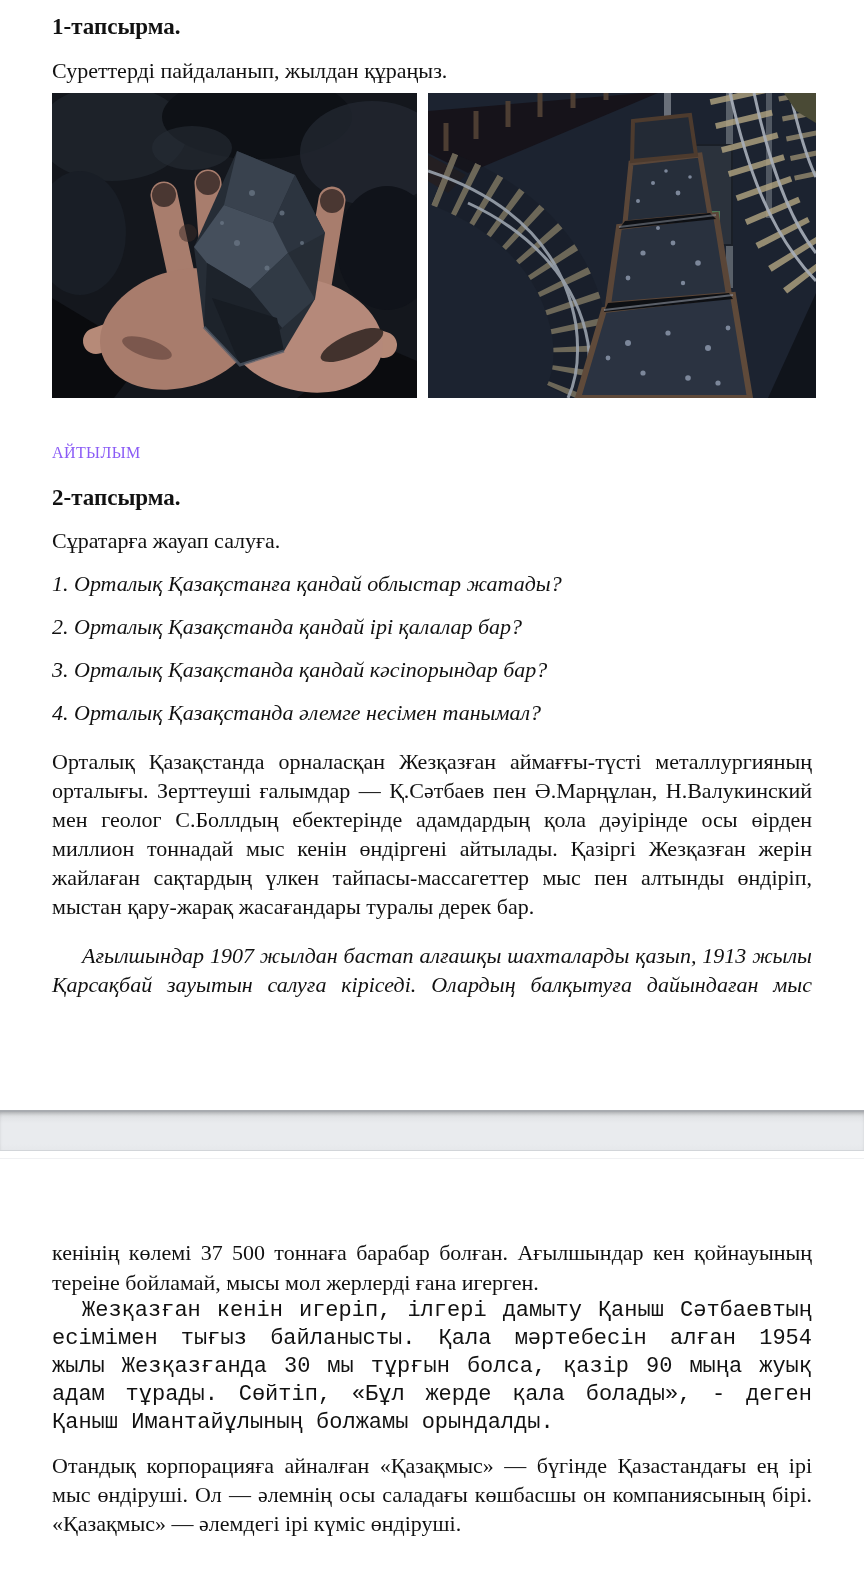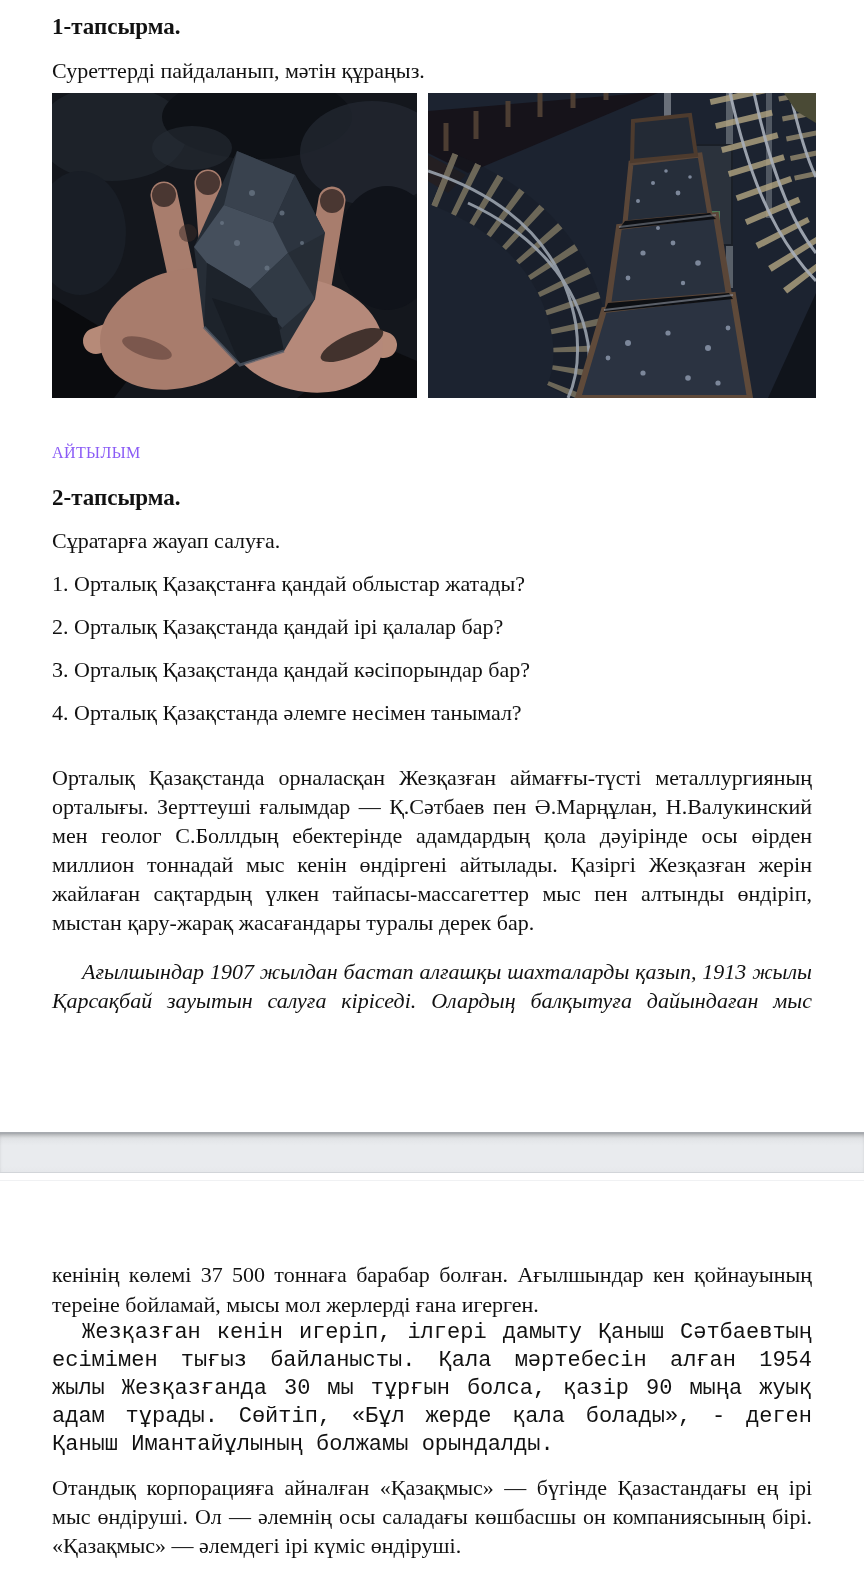--- a/index.html
+++ b/index.html
@@ -4,21 +4,21 @@
 <style>
   html, body { margin: 0; padding: 0; }
   body {
     width: 864px;
     height: 1578px;
     background: #ffffff;
     overflow: hidden;
     font-family: "Liberation Serif", "DejaVu Serif", serif;
     color: #111111;
   }
-  .content { padding: 14px 52px; }
+  .content { padding: 8px 52px; }
   .content-a { padding-top: 12px; }
   .content-b { padding-top: 79px; }
 
   .task-title {
     margin: 0;
     font-size: 23px;
     font-weight: 700;
     line-height: 30px;
   }
   .task-title.t2 { margin-top: 22px; line-height: 28px; }
@@ -44,29 +44,30 @@
     font-size: 16px;
     line-height: 18px;
     letter-spacing: 0.4px;
     color: #8b5cf6;
   }
 
   .question {
     margin: 15px 0 0 0;
     font-size: 22px;
     line-height: 28px;
+    font-style: italic;
   }
 
   .body-par {
     margin: 0;
     font-size: 22px;
     line-height: 29px;
     text-align: justify;
   }
-  .p1 { margin-top: 36px; }
+  .p1 { margin-top: 20px; }
   .p2 { margin-top: 20px; text-indent: 30px; text-align-last: justify; font-style: italic; }
   .p3 { line-height: 29.5px; }
   .p4 { line-height: 28px; text-indent: 30px; font-family: Liberation Mono, monospace; }
   .p5 { margin-top: 14px; }
 
   .page-gap {
     margin-top: 103px;
     height: 38px;
     background: linear-gradient(#dcdee1, #e9ebee 30%, #e9ebee 85%, #e6e8eb);
     border-top: 2px solid #a8abb0;
@@ -77,21 +78,21 @@
     height: 7px;
     border-bottom: 1px solid #f0f1f3;
   }
 </style>
 </head>
 <body>
 
 <div class="content content-a">
 
   <p class="task-title">1-тапсырма.</p>
-  <p class="instruction">Суреттерді пайдаланып, мәтін құраңыз.</p>
+  <p class="instruction">Суреттерді пайдаланып, жылдан құраңыз.</p>
 
   <div class="images-row">
 
     <span class="photo">
       <svg width="365" height="305" viewBox="0 0 365 305" xmlns="http://www.w3.org/2000/svg">
         <rect width="365" height="305" fill="#14171d"></rect>
         <ellipse cx="60" cy="40" rx="75" ry="48" fill="#1e242c" opacity="0.85"></ellipse>
         <ellipse cx="205" cy="24" rx="95" ry="42" fill="#0e1116"></ellipse>
         <ellipse cx="320" cy="60" rx="72" ry="52" fill="#232a33" opacity="0.7"></ellipse>
         <ellipse cx="335" cy="155" rx="50" ry="62" fill="#10131a"></ellipse>

